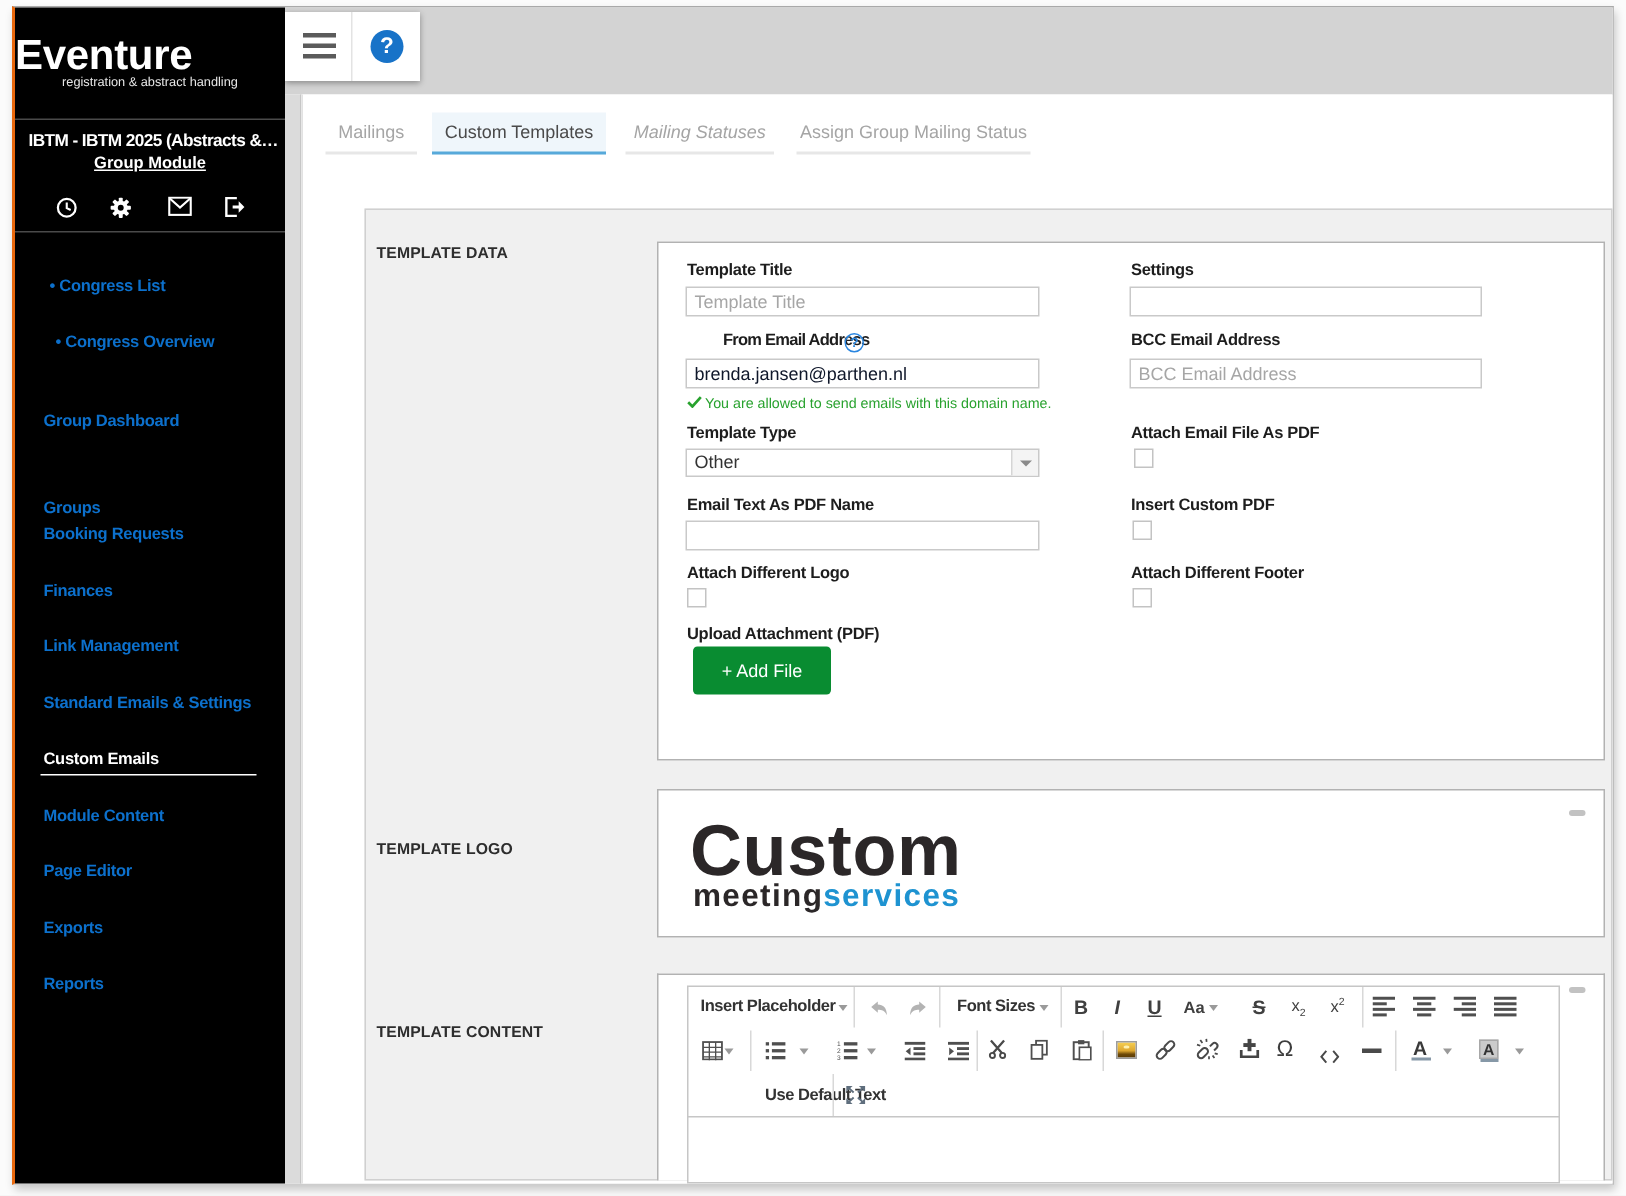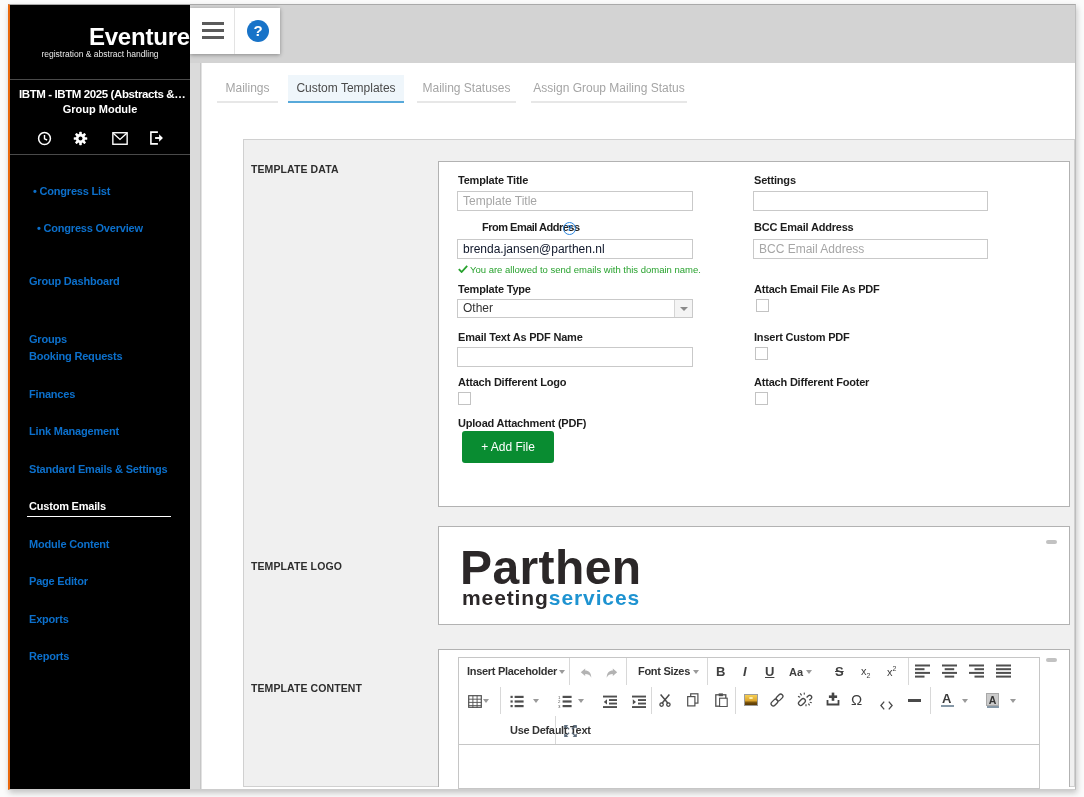--- a/index.html
+++ b/index.html
@@ -6,26 +6,26 @@
   body{width:1084px;height:797px;background:#fbfbfb;font-family:"Liberation Sans",sans-serif;position:relative;overflow:hidden;}
   
   .app{position:absolute;left:8px;top:4px;width:1068px;height:786px;box-sizing:border-box;
        border-left:2px solid #e9680d;border-top:1px solid #a9a9a9;border-right:1px solid #bdbdbd;border-bottom:1px solid #cdcdcd;
        background:#fff;box-shadow:1px 3px 6px rgba(0,0,0,.22);}
   .sidebar{position:absolute;left:10px;top:5px;width:180px;height:784px;background:#000;}
   .topstrip{position:absolute;left:190px;top:5px;width:885px;height:58px;background:#d3d3d3;}
   .scrollstrip{position:absolute;left:190px;top:63px;width:11px;height:726px;background:#dbdbdb;border-right:1px solid #c6c6c6;box-sizing:border-box;}
   .main{position:absolute;left:201px;top:63px;width:874px;height:726px;background:#fff;border-left:1px solid #e2e2e2;box-sizing:border-box;}
   
-  .logo{position:absolute;left:10px;top:23px;width:180px;text-align:right;color:#fff;font-size:24px;line-height:28px;letter-spacing:-0.2px;font-weight:bold;}
+  .logo{position:absolute;left:10px;top:23px;width:180px;text-align:left;color:#fff;font-size:28px;line-height:28px;letter-spacing:-0.2px;font-weight:bold;}
   .logosub{position:absolute;left:10px;top:50px;width:180px;text-align:center;color:#e8e8e8;font-size:8.5px;line-height:9px;}
   .sep1{position:absolute;left:10px;top:79px;width:180px;height:1px;background:#4a4a4a;}
   .ibtm{position:absolute;left:19px;top:88px;width:167px;color:#fff;font-size:11.5px;font-weight:bold;white-space:nowrap;overflow:hidden;text-overflow:ellipsis;letter-spacing:-0.4px;}
   .gmod{position:absolute;left:10px;top:103px;width:180px;text-align:center;color:#fff;font-size:11px;font-weight:bold;}
-  .gmod span{}
+  .gmod span{text-decoration:underline;}
   .sep2{position:absolute;left:10px;top:154px;width:180px;height:1px;background:#4a4a4a;}
   .congress{position:absolute;color:#0c70cc;font-size:11px;font-weight:bold;white-space:nowrap;letter-spacing:-0.2px;}
   .menu-item{position:absolute;left:29px;color:#0c70cc;font-size:11px;font-weight:bold;white-space:nowrap;letter-spacing:-0.2px;}
   .menu-item.active{color:#fff;}
   .cemline{position:absolute;left:27px;top:516px;width:144px;height:1px;background:#fff;}
   .sideicon{position:absolute;top:131px;width:16px;height:14px;}
   
   .ttool{position:absolute;left:190px;top:8px;width:90px;height:46px;background:#fff;box-shadow:0 1px 4px rgba(0,0,0,.35);}
   .ttool .div{position:absolute;left:44px;top:0;width:1px;height:46px;background:#e3e3e3;}
   .hbar{position:absolute;left:12px;width:22px;height:3px;background:#5b5b5b;}
@@ -132,21 +132,21 @@
 <div class="ttool">
   <div class="div"></div>
   <div class="hbar" style="top:14px;"></div>
   <div class="hbar" style="top:21px;"></div>
   <div class="hbar" style="top:28px;"></div>
   <div class="helpc">?</div>
 </div>
 
 <div class="tab" style="left:217px;width:61px;">Mailings</div>
 <div class="tab active" style="left:288px;width:116px;">Custom Templates</div>
-<div class="tab" style="left:417px;width:99px;">Mailing Statuses</div>
+<div class="tab" style="left:417px;width:99px;font-style:italic;">Mailing Statuses</div>
 <div class="tab" style="left:531px;width:156px;">Assign Group Mailing Status</div>
 
 <div class="outerbox"></div>
 <div class="seclabel" style="top:163px;">TEMPLATE DATA</div>
 <div class="panel" style="top:161px;height:346px;"></div>
 <div class="seclabel" style="top:560px;">TEMPLATE LOGO</div>
 <div class="panel" style="top:526px;height:99px;"></div>
 <div class="minidash" style="top:540px;"></div>
 <div class="seclabel" style="top:682px;">TEMPLATE CONTENT</div>
 <div class="panel" style="top:649px;height:138px;border-bottom:none;"></div>
@@ -174,21 +174,21 @@
 <div class="finput" style="left:753px;top:191px;width:235px;"></div>
 <div class="flabel" style="left:754px;top:221px;">BCC Email Address</div>
 <div class="finput ph" style="left:753px;top:239px;width:235px;">BCC Email Address</div>
 <div class="flabel" style="left:754px;top:283px;">Attach Email File As PDF</div>
 <div class="fcheck" style="left:756px;top:299px;"></div>
 <div class="flabel" style="left:754px;top:331px;">Insert Custom PDF</div>
 <div class="fcheck" style="left:755px;top:347px;"></div>
 <div class="flabel" style="left:754px;top:376px;">Attach Different Footer</div>
 <div class="fcheck" style="left:755px;top:392px;"></div>
 
-<div class="parthen">Parthen</div>
+<div class="parthen">Custom</div>
 <div class="parthen2">meeting<span class="blue">services</span></div>
 
 <div class="editor"></div>
 <div class="toolbot"></div>
 
 <div class="tbtext" style="left:467px;top:665px;">Insert Placeholder</div>
 <div class="caret" style="left:559px;top:670px;"></div>
 <div class="tbsep" style="left:569px;top:658px;height:27px;"></div>
 <div class="icon" style="left:580px;top:665px;"><svg width="12" height="11" viewBox="0 0 12 11">
       <path d="M5.2 0.6 L5.2 2.6 C8.8 2.6, 11.2 4.8, 11.3 9.8 C9.9 6.8, 8 6.1, 5.2 6.1 L5.2 8.1 L0.8 4.35 Z" fill="#b3b3b3"></path>

